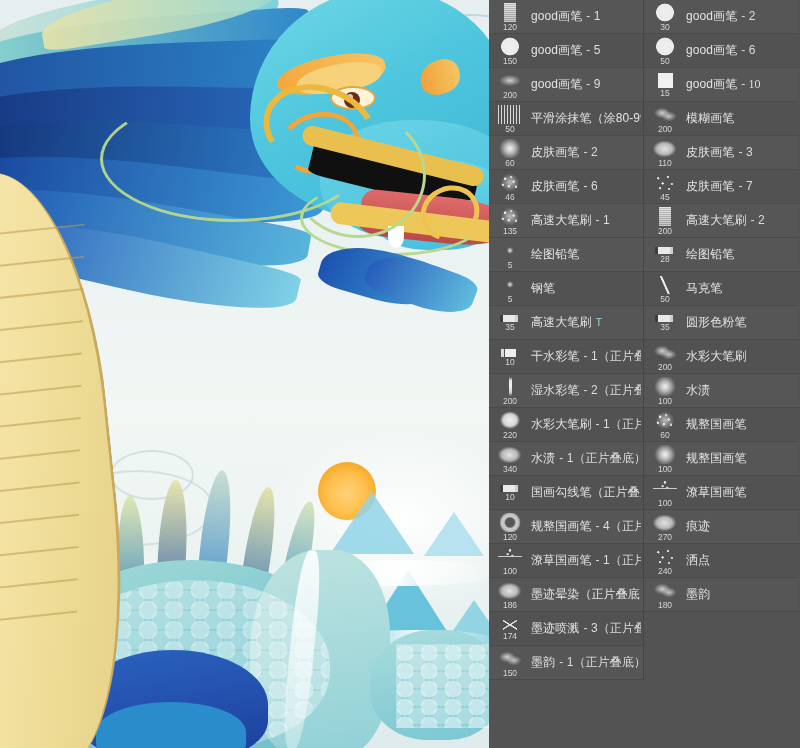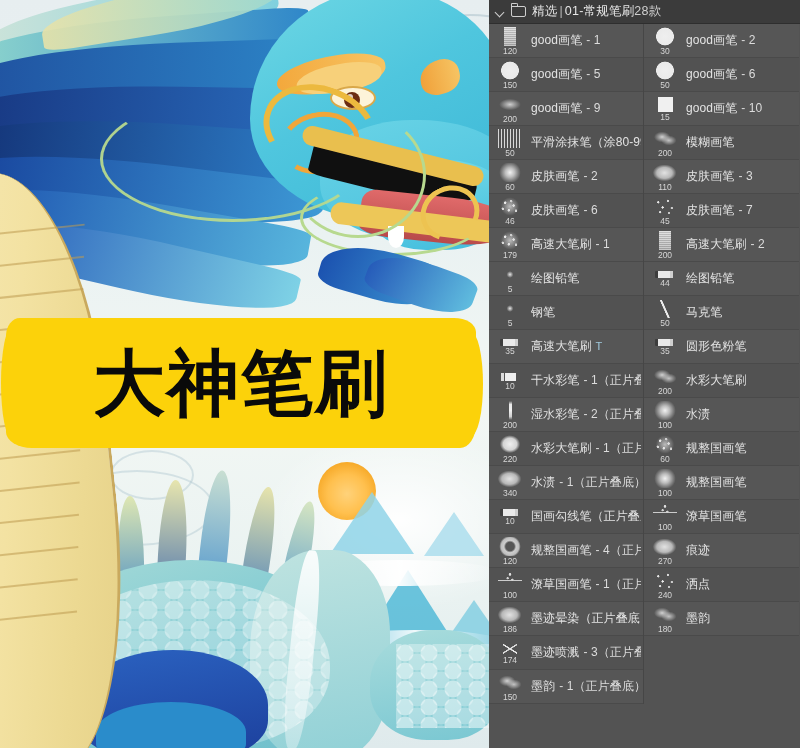--- a/index.html
+++ b/index.html
@@ -298,32 +298,24 @@
       <div class="bellyline" style="top:220px;width:130px;"></div>
       <div class="bellyline" style="top:252px;width:126px;"></div>
       <div class="bellyline" style="top:284px;width:122px;"></div>
       <div class="bellyline" style="top:316px;width:118px;"></div>
       <div class="bellyline" style="top:348px;width:114px;"></div>
       <div class="bellyline" style="top:380px;width:110px;"></div>
       <div class="bellyline" style="top:412px;width:106px;"></div>
       <div class="bellyline" style="top:444px;width:102px;"></div>
     </div>
 
-    <div id="banner">
-      <div id="banner-text">大神笔刷</div>
-    </div>
   </div>
 
   <div id="panel">
     <div id="panel-groups">
-        <div class="group-header">
-          <span class="chev"></span>
-          <span class="folder-icon"></span>
-          <span class="group-title"><span>精选</span><span class="sep">|</span><span>01-常规笔刷</span><span class="group-count">28款</span></span>
-        </div>
         <div class="grid">
           <div class="col left">
             <div class="brush-row">
               <span class="thumb-wrap">
                 <span class="thumb t-noiserect"></span>
                 <span class="tnum">120</span>
               </span>
               <span class="brush-name"><span>good画笔</span><span class="idx" style="margin-left: 4px;">- 1</span><span class="tag"></span></span>
             </div>
             <div class="brush-row">
@@ -357,21 +349,21 @@
             <div class="brush-row">
               <span class="thumb-wrap">
                 <span class="thumb t-grain"></span>
                 <span class="tnum">46</span>
               </span>
               <span class="brush-name"><span>皮肤画笔</span><span class="idx" style="margin-left: 4px;">- 6</span><span class="tag"></span></span>
             </div>
             <div class="brush-row">
               <span class="thumb-wrap">
                 <span class="thumb t-grain"></span>
-                <span class="tnum">179</span>
+                <span class="tnum">135</span>
               </span>
               <span class="brush-name"><span>高速大笔刷</span><span class="idx" style="margin-left: 4px;">- 1</span><span class="tag"></span></span>
             </div>
           </div>
           <div class="col right">
             <div class="brush-row">
               <span class="thumb-wrap">
                 <span class="thumb t-hard"></span>
                 <span class="tnum">30</span>
               </span>
@@ -382,21 +374,21 @@
                 <span class="thumb t-hard"></span>
                 <span class="tnum">50</span>
               </span>
               <span class="brush-name"><span>good画笔</span><span class="idx" style="margin-left: 4px;">- 6</span><span class="tag"></span></span>
             </div>
             <div class="brush-row">
               <span class="thumb-wrap">
                 <span class="thumb t-square"></span>
                 <span class="tnum">15</span>
               </span>
-              <span class="brush-name"><span>good画笔</span><span class="idx" style="margin-left: 4px;">- 10</span><span class="tag"></span></span>
+              <span class="brush-name"><span>good画笔</span><span class="idx" style="margin-left: 4px; font-family: Liberation Serif, serif;">- 10</span><span class="tag"></span></span>
             </div>
             <div class="brush-row">
               <span class="thumb-wrap">
                 <span class="thumb t-cloud"></span>
                 <span class="tnum">200</span>
               </span>
               <span class="brush-name"><span>模糊画笔</span><span class="idx"></span><span class="tag"></span></span>
             </div>
             <div class="brush-row">
               <span class="thumb-wrap">
@@ -512,21 +504,21 @@
                 <span class="thumb t-cloud"></span>
                 <span class="tnum">150</span>
               </span>
               <span class="brush-name"><span>墨韵</span><span class="idx" style="margin-left: 4px;">- 1（正片叠底）</span><span class="tag"></span></span>
             </div>
           </div>
           <div class="col right">
             <div class="brush-row">
               <span class="thumb-wrap">
                 <span class="thumb t-pencil"></span>
-                <span class="tnum">44</span>
+                <span class="tnum">28</span>
               </span>
               <span class="brush-name"><span>绘图铅笔</span><span class="idx"></span><span class="tag"></span></span>
             </div>
             <div class="brush-row">
               <span class="thumb-wrap">
                 <span class="thumb t-slash"></span>
                 <span class="tnum">50</span>
               </span>
               <span class="brush-name"><span>马克笔</span><span class="idx"></span><span class="tag"></span></span>
             </div>

